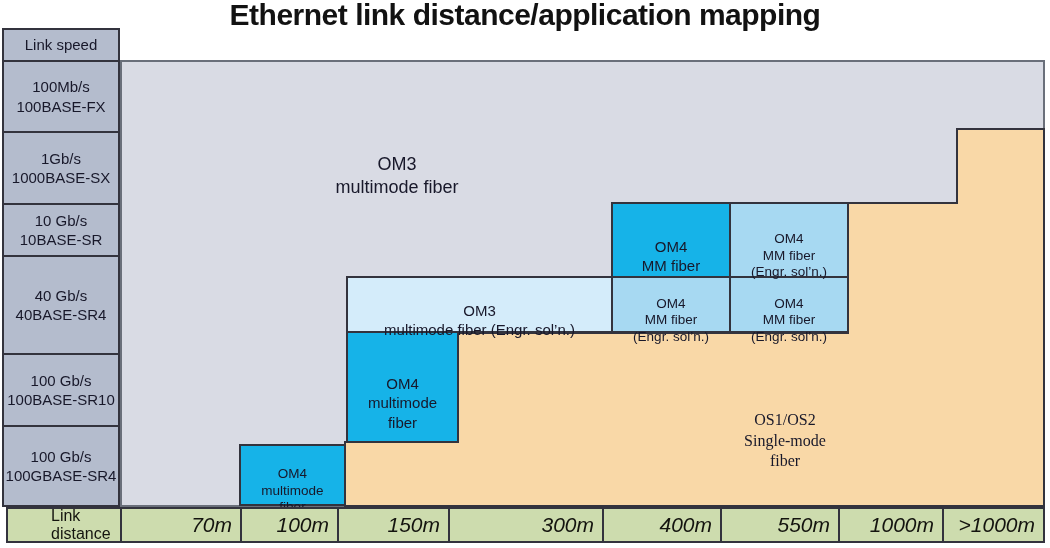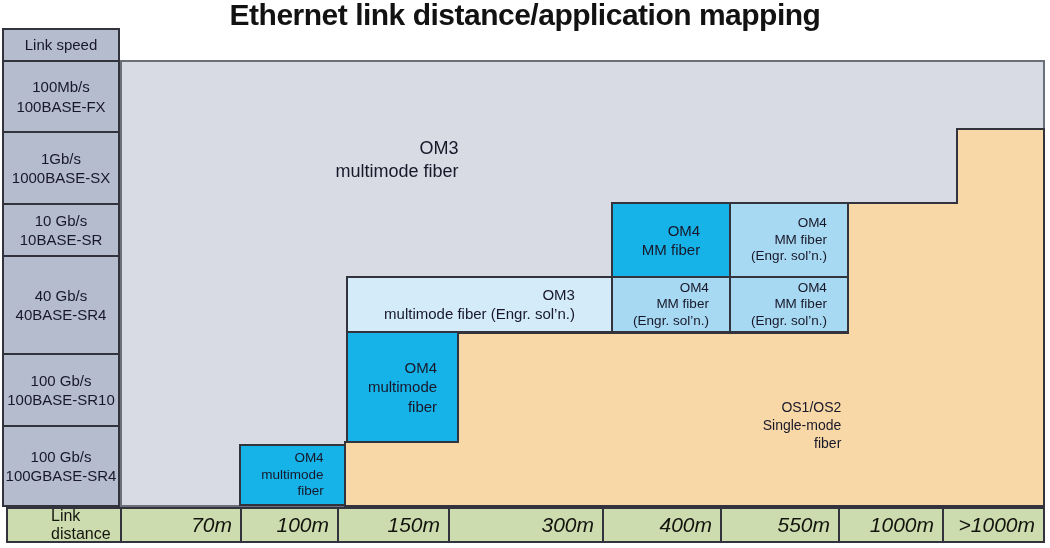--- a/index.html
+++ b/index.html
@@ -17,23 +17,23 @@
              border:2px solid var(--line);display:flex;flex-direction:column;background:var(--leftcol);}
   .speed-col .cell{display:flex;align-items:center;justify-content:center;text-align:center;
              white-space:pre-line;color:var(--text);font-size:15px;line-height:1.28;}
   .speed-col .cell + .cell{border-top:2px solid var(--line);}
   .cell-hdr{height:30px;font-size:15.5px;}
   .r1{height:71px}.r2{height:72px}.r3{height:52px}.r4{height:98px}.r5{height:72px}.r6{flex:1}
   
   .plot{position:absolute;left:120px;top:60px;width:925px;height:447px;}
   
   .rlabel{position:absolute;display:flex;align-items:center;justify-content:center;
-          text-align:right;white-space:pre-line;color:var(--text);}
+          text-align:center;white-space:pre-line;color:var(--text);margin-top:16px;}
   .lab-om3{left:240px;top:134px;width:314px;height:52px;font-size:18px;line-height:1.3;}
-  .lab-os{left:672px;top:386px;width:260px;height:78px;font-size:14px;line-height:1.3;}
+  .lab-os{left:655px;top:386px;width:260px;height:78px;font-size:16px;line-height:1.3;font-family:Liberation Serif, serif;}
   .lab-b1{left:612px;top:203px;width:118px;height:74px;font-size:15px;line-height:1.3;}
   .lab-b2{left:730px;top:203px;width:118px;height:74px;font-size:13.5px;line-height:1.25;}
   .lab-b3{left:347px;top:277px;width:265px;height:55px;font-size:15px;line-height:1.25;}
   .lab-b4{left:612px;top:277px;width:118px;height:55px;font-size:13.5px;line-height:1.2;}
   .lab-b5{left:730px;top:277px;width:118px;height:55px;font-size:13.5px;line-height:1.2;}
   .lab-b6{left:347px;top:332px;width:111px;height:110px;font-size:15px;line-height:1.3;}
   .lab-b7{left:240px;top:445px;width:105px;height:60px;font-size:13.5px;line-height:1.25;}
   
   .dist-hdr{position:absolute;left:6px;top:507px;width:118px;height:36px;border:2px solid var(--line);
             background:var(--green);display:flex;align-items:center;justify-content:center;

